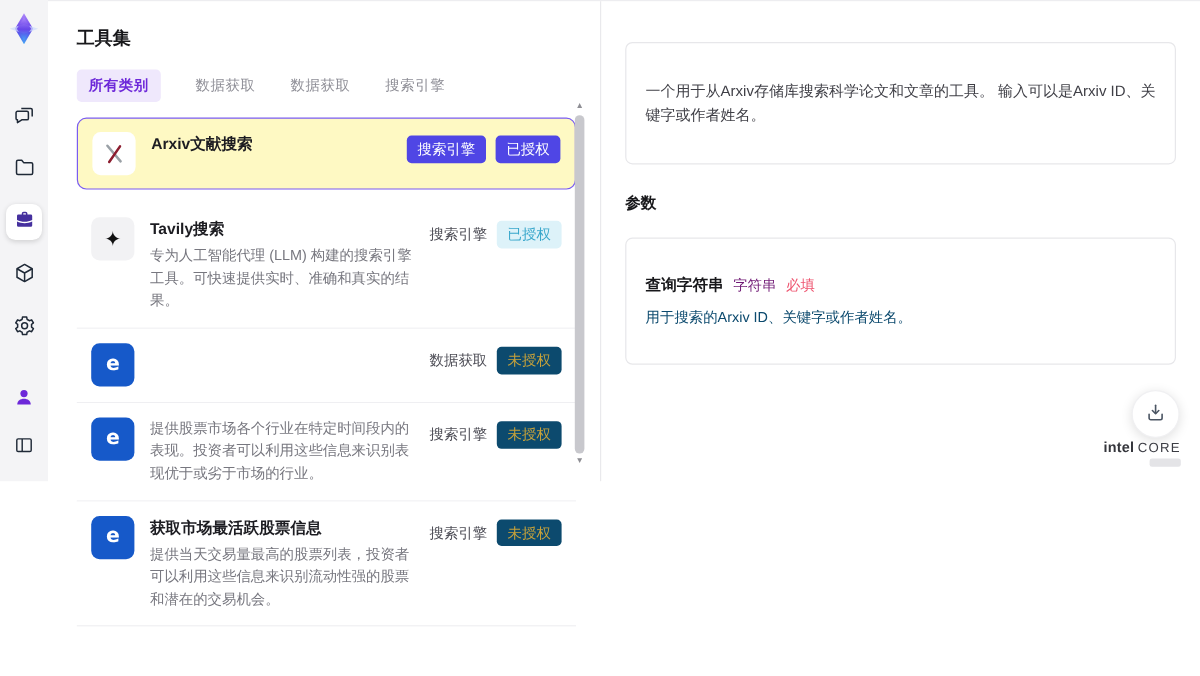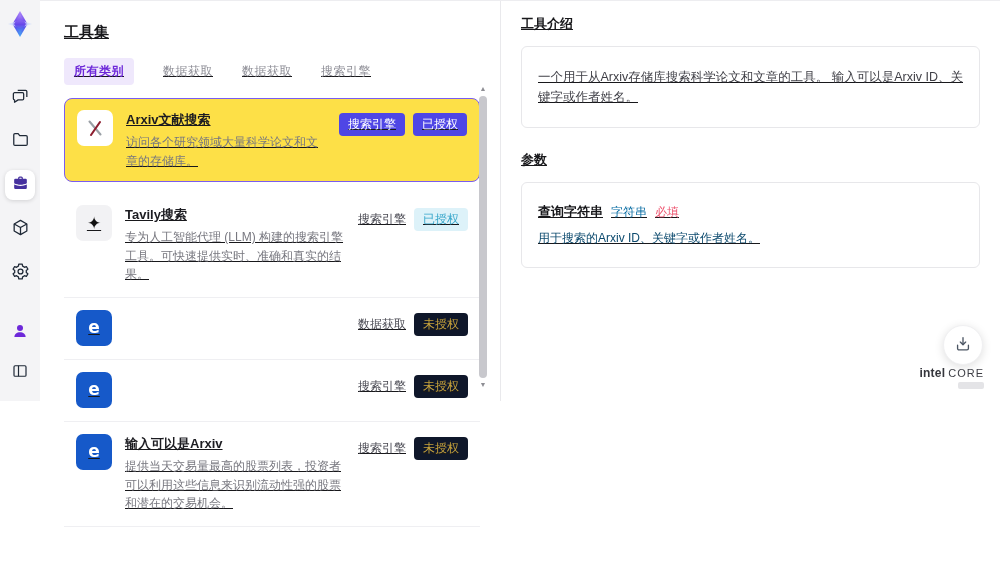--- a/index.html
+++ b/index.html
@@ -1,18 +1,18 @@
 <!DOCTYPE html>
 <html><head>
 <meta charset="utf-8">
 <style>
   * { margin:0; padding:0; box-sizing:border-box; }
   html,body { width:1000px; height:563px; overflow:hidden; background:#fff;
     font-family:"Liberation Sans","DejaVu Sans",sans-serif; color:#18181b; }
-  .app { display:flex; width:1000px; height:401px;text-decoration:underline; }
+  .app { display:flex; width:1000px; height:401px; }
 
   
   .sidebar { width:40px; background:#f4f4f6; display:flex; flex-direction:column;
     align-items:center; padding:8px 0 14px; flex-shrink:0; }
   .logo { width:30px; height:32px; display:flex; align-items:center; justify-content:center; }
   .nav { margin-top:42px; display:flex; flex-direction:column; gap:14px; align-items:center; }
   .nav-btn { width:30px; height:30px; border:none; background:transparent; border-radius:8px;
     display:flex; align-items:center; justify-content:center; cursor:pointer; color:#1f2937; }
   .nav-btn.active { background:#fff; box-shadow:0 1px 4px rgba(0,0,0,.14); }
   .sidebar-bottom { margin-top:auto; display:flex; flex-direction:column; gap:10px; align-items:center; }
@@ -23,57 +23,57 @@
   
   .list-pane { width:460px; flex-shrink:0; padding:14px 0 0 24px; position:relative; }
   .page-title { font-size:15px; font-weight:700; margin:8px 0 16px; }
   .tabs { display:flex; align-items:center; gap:29px; margin-bottom:13px; font-size:12px; }
   .tab { border:none; background:transparent; color:#8e8e96; font-size:12px; cursor:pointer;
     padding:5px 0; letter-spacing:.5px; }
   .tab.active { background:#efe8fc; color:#6d28d9; padding:5px 10px; border-radius:4px; font-weight:600; }
   .rows { width:416px; }
   .tool-row { display:flex; gap:13px; padding:12px 12px 13px; border-bottom:1px solid #efeff2;
     cursor:pointer; background:#fff; }
-  .tool-row.selected { border:1px solid #7a5cf0; background:#fde047; border-radius:8px;
+  .tool-row.selected { border:1px solid #7a5cf0; background:#fef9c3; border-radius:8px;
     margin-bottom:11px; padding:11px 12px; }
   .tool-row.first-plain { border-top:none; }
   .tool-icon { width:36px; height:36px; border-radius:7px; flex-shrink:0; display:flex;
     align-items:center; justify-content:center; }
   .tool-icon.white { background:#fff; }
   .tool-icon.gray  { background:#f2f2f4; }
   .tool-icon.blue  { background:#1659c9; }
   .tool-icon .star { font-size:17px; color:#111; line-height:1; }
   .tool-icon .eglyph { color:#fff; font-weight:700; font-size:17px;
     font-family:"DejaVu Sans",sans-serif; line-height:1; }
   .tool-main { width:238px; }
   .tool-name { font-size:13px; font-weight:700; margin:1px 0 4px; color:#1c1c21; }
   .tool-desc { font-size:12px; color:#77777f; line-height:1.55; }
   .tool-badges { margin-left:auto; display:flex; gap:8px; align-items:flex-start; padding-top:3px; flex-shrink:0; }
   .badge { font-size:12px; padding:3px 9px; border-radius:4px; white-space:nowrap; line-height:1.4; }
   .badge.solid  { background:#4f46e5; color:#fff; }
   .badge.cyan   { background:#ddf2f9; color:#39a7cb; }
-  .badge.yellow { background:#0f172a; color:#c7a23a; }
+  .badge.yellow { background:#0c4a6e; color:#c7a23a; }
   .cat-label { font-size:12px; color:#4b4b54; padding:3px 0; white-space:nowrap; }
 
   
   .scrollbar { position:absolute; top:84px; bottom:12px; right:12px; width:10px;
     display:flex; flex-direction:column; align-items:center; }
   .sb-arrow { font-size:7px; color:#8e8e94; line-height:8px; }
   .sb-thumb { flex:1; width:8px; background:#c8c8cd; border-radius:4px; margin:3px 0; }
 
   
   .detail-pane { flex:1; border-left:1px solid #e9e9ec; padding:14px 20px 0; position:relative; min-width:0; }
   .detail-title { font-size:15px; font-weight:700; margin:8px 0 21px; }
   .section-title { font-size:13px; font-weight:700; margin-bottom:13px; }
-  .card { border:1px solid #e7e7ea; border-radius:6px; background:#fff; padding:20px 16px;
-    margin-bottom:23px; }
+  .card { border:1px solid #e7e7ea; border-radius:6px; background:#fff; padding:30px 16px;
+    margin-bottom:23px;margin-top:20px; }
   .intro-text { font-size:12.5px; color:#3f3f46; line-height:1.6; }
   .param-head { display:flex; align-items:baseline; gap:8px; margin-bottom:9px; }
   .param-name { font-size:13px; font-weight:700; }
-  .param-type { font-size:12px; color:#0369a1; }
+  .param-type { font-size:12px; color:#701a75; }
   .param-required { font-size:12px; color:#ee5570; }
   .param-desc { font-size:12px; color:#0c4a6e; }
 
   
   .download-fab { position:absolute; right:17px; bottom:36px; width:40px; height:40px;
     border-radius:50%; background:#fff; border:1px solid #f0f0f2;
     box-shadow:0 2px 10px rgba(0,0,0,.13); display:flex; align-items:center;
     justify-content:center; cursor:pointer; }
   .brand { position:absolute; right:16px; bottom:12px; text-align:right; color:#35363c; }
   .brand-row { font-size:12px; letter-spacing:.2px; }
@@ -180,21 +180,20 @@
 
         <div class="tool-row selected">
           <div class="tool-icon white">
             <svg width="20" height="20" viewBox="0 0 20 20" fill="none" stroke-linecap="round">
               <path d="M4.5 3.5 L15.5 16.5" stroke="#9aa0a6" stroke-width="2.1"></path>
               <path d="M15 4 L6 17" stroke="#8c1d2f" stroke-width="2.1"></path>
             </svg>
           </div>
           <div class="tool-main">
             <div class="tool-name">Arxiv文献搜索</div>
-            <div class="tool-desc">访问各个研究领域大量科学论文和文章的存储库。</div>
           </div>
           <div class="tool-badges">
             <span class="badge solid">搜索引擎</span>
             <span class="badge solid">已授权</span>
           </div>
         </div>
 
         <div class="tool-row first-plain">
           <div class="tool-icon gray">
               <span class="star">✦</span>
@@ -217,53 +216,53 @@
             <span class="cat-label">数据获取</span>
             <span class="badge yellow">未授权</span>
           </div>
         </div>
 
         <div class="tool-row">
           <div class="tool-icon blue">
               <span class="eglyph">e</span>
             </div>
           <div class="tool-main">
+            <div class="tool-desc">提供股票市场各个行业在特定时间段内的表现。投资者可以利用这些信息来识别表现优于或劣于市场的行业。</div>
           </div>
           <div class="tool-badges">
             <span class="cat-label">搜索引擎</span>
             <span class="badge yellow">未授权</span>
           </div>
         </div>
 
         <div class="tool-row">
           <div class="tool-icon blue">
               <span class="eglyph">e</span>
             </div>
           <div class="tool-main">
-            <div class="tool-name">输入可以是Arxiv</div>
+            <div class="tool-name">获取市场最活跃股票信息</div>
             <div class="tool-desc">提供当天交易量最高的股票列表，投资者可以利用这些信息来识别流动性强的股票和潜在的交易机会。</div>
           </div>
           <div class="tool-badges">
             <span class="cat-label">搜索引擎</span>
             <span class="badge yellow">未授权</span>
           </div>
         </div>
 
       </div>
 
       <div class="scrollbar">
         <span class="sb-arrow">▲</span>
         <div class="sb-thumb"></div>
         <span class="sb-arrow">▼</span>
       </div>
     </section>
 
     <section class="detail-pane">
 
-      <h3 class="section-title">工具介绍</h3>
       <div class="card">
         <p class="intro-text">一个用于从Arxiv存储库搜索科学论文和文章的工具。 输入可以是Arxiv ID、关键字或作者姓名。</p>
       </div>
 
       <h3 class="section-title">参数</h3>
       <div class="card">
         <div class="param-head">
           <span class="param-name">查询字符串</span>
           <span class="param-type">字符串</span>
           <span class="param-required">必填</span>

